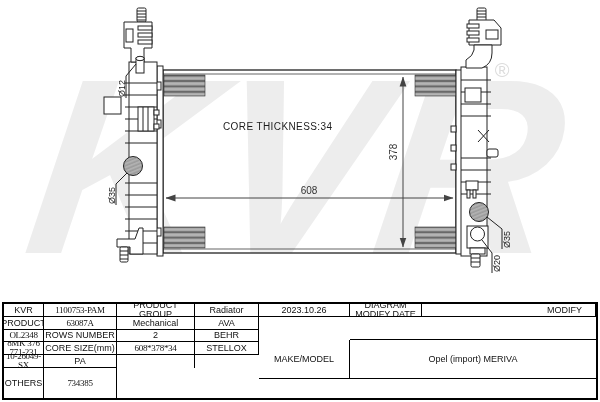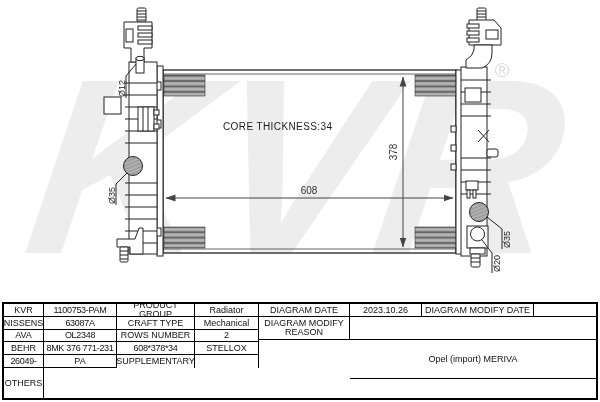--- a/index.html
+++ b/index.html
@@ -23,21 +23,21 @@
              grid-template-rows:13px 13px 12px 13px 13px 17px 1fr;}
   .grid-right{flex:1;display:grid;
              grid-template-columns:91px 72px 112px 1fr;
              grid-template-rows:13px 23px 39px 1fr;}
   .c{border-right:1px solid #000;border-bottom:1px solid #000;
      display:flex;align-items:center;justify-content:center;flex-direction:column;
      text-align:center;font-size:9px;line-height:9px;padding:0 1px;overflow:hidden;
      box-sizing:border-box;background:#fff;}
   .nr{border-right:none;}
   .nb{border-bottom:none;}
-  .num{letter-spacing:-.3px;}
+  .num{letter-spacing:-.3px;font-family:Liberation Serif, serif;}
   .span2{grid-row:6 / 8;}
   .colspan{grid-column:2 / 5;}
 </style>
 </head>
 <body>
 
 <div class="page">
 
   <div class="drawing-wrap">
   <svg width="600" height="302" viewBox="0 0 600 302">
@@ -175,53 +175,53 @@
   </svg>
   </div>
 
   <div class="spec-table">
     <div class="grid-left">
       <div class="c">KVR</div>
       <div class="c num">1100753-PAM</div>
       <div class="c">PRODUCT GROUP</div>
       <div class="c">Radiator</div>
 
-      <div class="c">NISSENS</div>
+      <div class="c">PRODUCT</div>
       <div class="c num">63087A</div>
-      <div class="c">CRAFT TYPE</div>
       <div class="c">Mechanical</div>
 
       <div class="c">AVA</div>
       <div class="c num">OL2348</div>
       <div class="c">ROWS NUMBER</div>
       <div class="c">2</div>
 
       <div class="c">BEHR</div>
       <div class="c num">8MK 376 771-231</div>
+      <div class="c">CORE SIZE(mm)</div>
       <div class="c num">608*378*34</div>
 
       <div class="c">STELLOX</div>
       <div class="c num">10-26049-SX</div>
       <div class="c">PA</div>
 
       <div class="c span2 nb">OTHERS</div>
-
-      <div class="c nb">SUPPLEMENTARY</div>
+      <div class="c span2 nb num">734385</div>
+
       <div class="c nb"></div>
     </div>
 
     <div class="grid-right">
-      <div class="c">DIAGRAM DATE</div>
       <div class="c">2023.10.26</div>
       <div class="c">DIAGRAM MODIFY DATE</div>
       <div class="c nr"></div>
 
       <div class="c">DIAGRAM MODIFY REASON</div>
       <div class="c colspan nr"></div>
 
+      <div class="c">MAKE/MODEL</div>
       <div class="c colspan nr">
         <div>Opel (import) MERIVA</div>
       </div>
 
     </div>
   </div>
 
 </div>
 
 </body></html>

